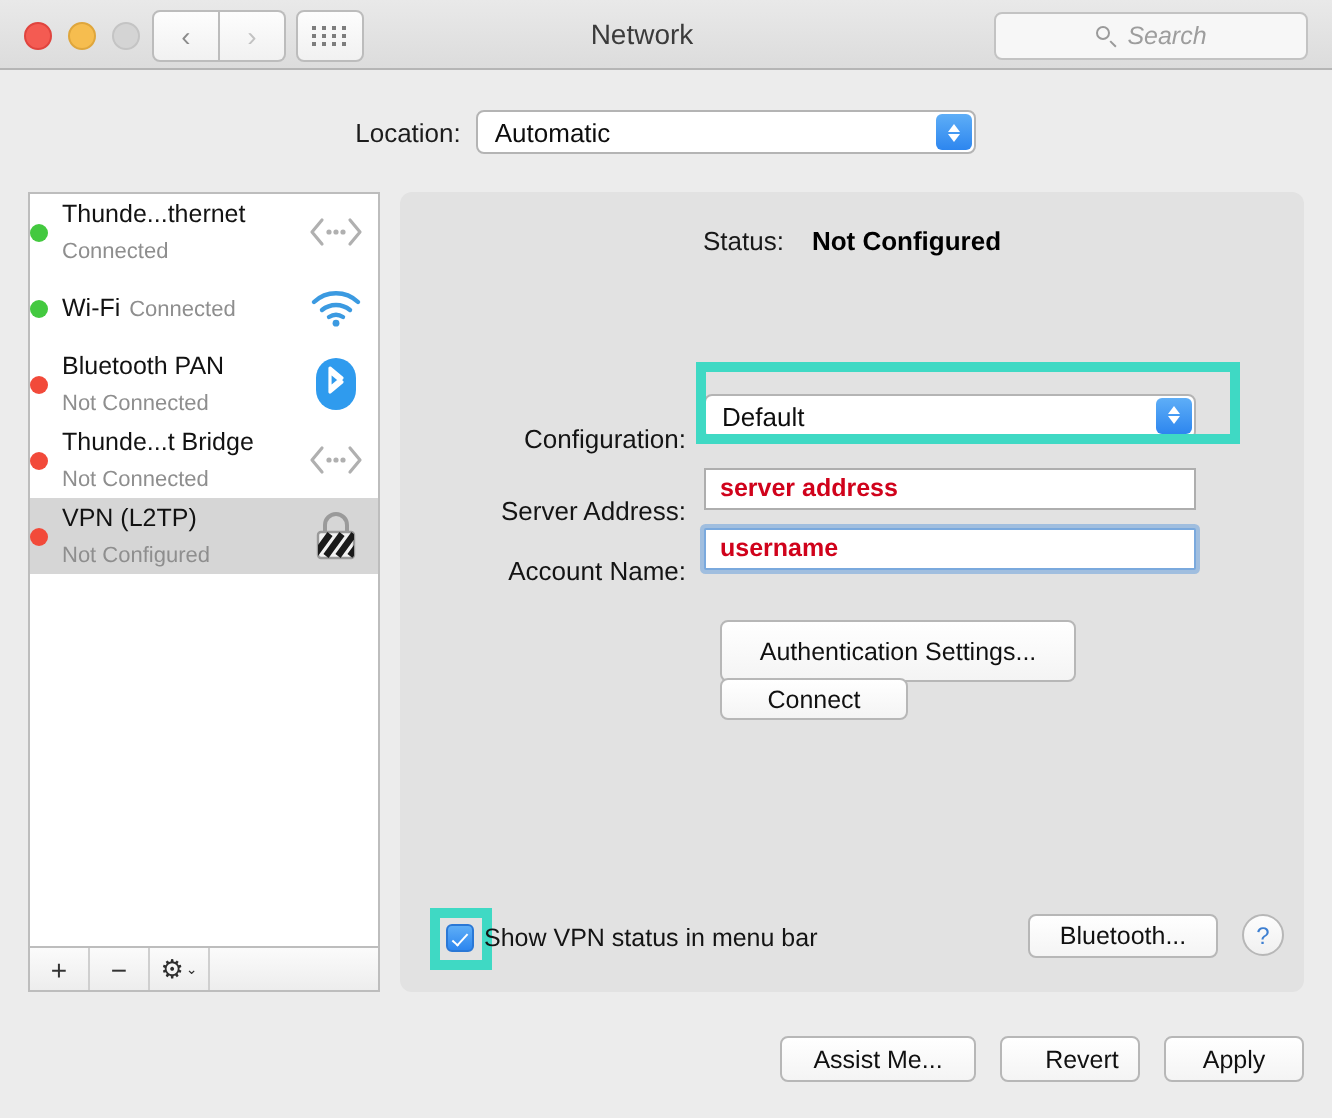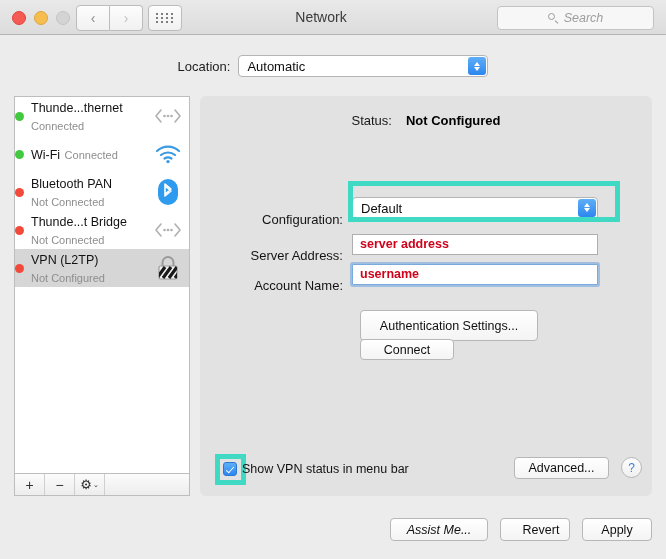--- a/index.html
+++ b/index.html
@@ -271,21 +271,21 @@
     display: flex; align-items: center; justify-content: center;
     font-size: 12px; color: #3d7fd1;
     box-sizing: border-box;
   }
 
   
   .footer {
     position: absolute; right: 14px; top: 518px;
     display: flex; gap: 12px; align-items: center;
   }
-  #assist-btn { width: 98px; height: 23px; font-style: italic; }
+  #assist-btn { width: 98px; height: 23px; }
   #revert-btn { width: 70px; height: 23px; padding-left: 12px; }
   #apply-btn  { width: 70px; height: 23px; }
 </style>
 </head>
 <body>
 
 <div class="window">
 
   <div class="titlebar">
     <div class="traffic">
@@ -477,21 +477,21 @@
 
     <div class="pushbtn" id="auth-btn">Authentication Settings...</div>
     <div class="pushbtn" id="connect-btn">Connect</div>
 
     <div class="bottom-row">
       <div class="checkbox">
         <span class="checkmark"></span>
       </div>
       <div class="highlight-box" id="checkbox-highlight"></div>
       <span class="checkbox-label">Show VPN status in menu bar</span>
-      <div class="pushbtn" id="advanced-btn">Advanced...</div>
+      <div class="pushbtn" id="advanced-btn">Bluetooth...</div>
       <div class="helpbtn">?</div>
     </div>
 
   </div>
 
   <div class="footer">
     <div class="pushbtn" id="assist-btn">Assist Me...</div>
     <div class="pushbtn" id="revert-btn">Revert</div>
     <div class="pushbtn" id="apply-btn">Apply</div>
   </div>

